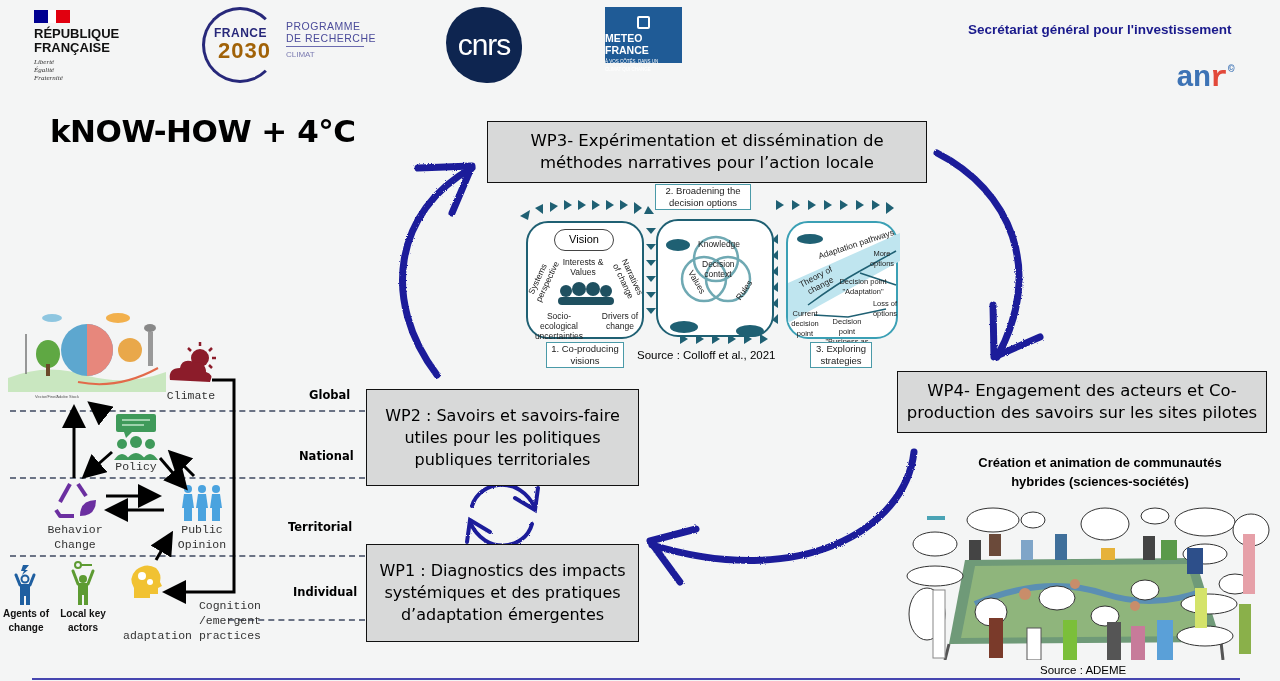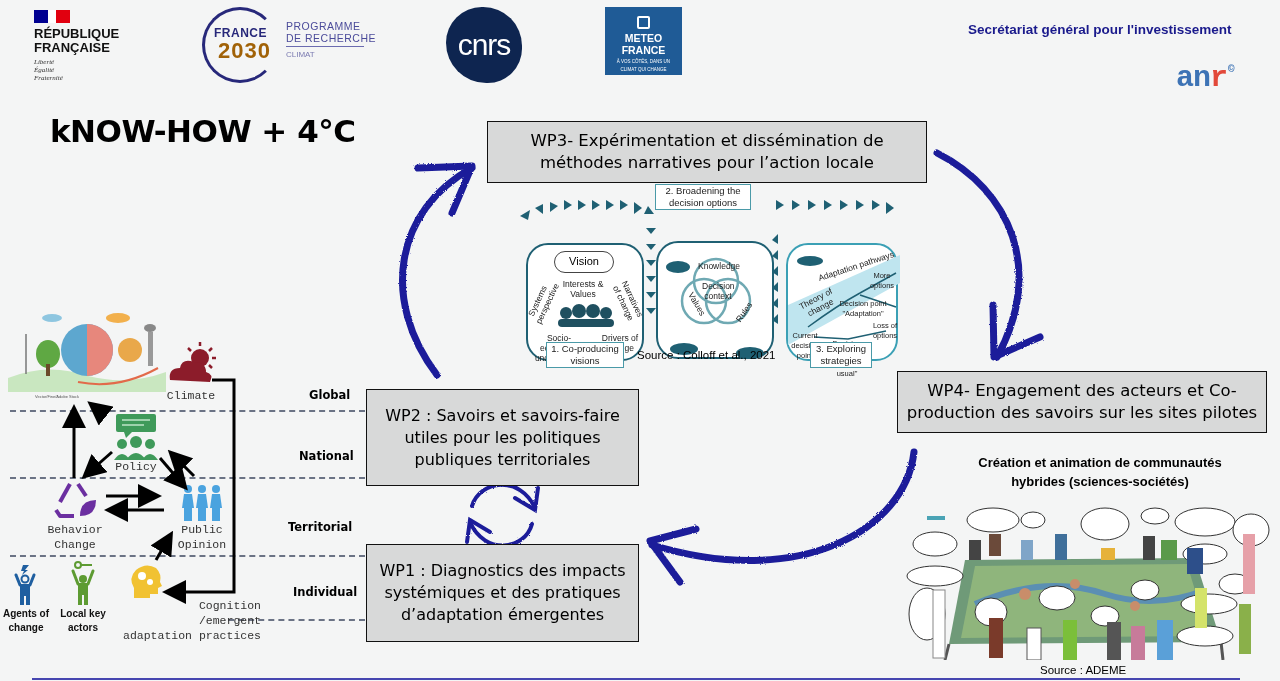--- a/index.html
+++ b/index.html
@@ -17,21 +17,21 @@
 
   .f2030-ring { left: 202px; top: 7px; width: 76px; height: 76px; border: 3px solid #27287a; border-radius: 50%; border-right-color: transparent; }
   .f2030-france { left: 214px; top: 26px; font-weight: bold; font-size: 12px; color: #27287a; letter-spacing: 0.5px; }
   .f2030-year { left: 218px; top: 38px; font-weight: bold; font-size: 22px; color: #a16207; letter-spacing: 1px; }
   .prog { left: 286px; top: 20px; font-size: 10.5px; line-height: 12px; color: #4b4b9a; letter-spacing: 0.5px; }
   .prog-line { left: 286px; top: 46px; width: 78px; height: 1px; background: #6b6bb0; }
   .prog-climat { left: 286px; top: 50px; font-size: 8px; color: #7a7ab0; }
 
   .cnrs { left: 446px; top: 7px; width: 76px; height: 76px; border-radius: 48% 52% 46% 54%; background: #0e2550; color: #fff; font-size: 30px; display: flex; align-items: center; justify-content: center; letter-spacing: -1px; }
 
-  .meteo { left: 605px; top: 7px; width: 77px; height: 68px; background: #1f5b96; color: #fff; text-align: center; }
+  .meteo { left: 605px; top: 7px; width: 77px; height: 56px; background: #1f5b96; color: #fff; }
   .meteo .ico { display: block; width: 13px; height: 13px; margin: 9px auto 3px; border: 2px solid #fff; border-radius: 2px; }
   .meteo .t { font-weight: bold; font-size: 10.5px; line-height: 12px; }
   .meteo .s { font-size: 4.5px; line-height: 5px; margin-top: 3px; }
 
   .sgpi { left: 968px; top: 22px; font-weight: bold; font-size: 13.5px; color: #1a1a8c; }
   .anr { left: 1176px; top: 54px; font-family: Liberation Mono, monospace; font-weight: bold; font-size: 30px; line-height: 30px; letter-spacing: -1px; }
   .anr .an { color: #3d73b5; }
   .anr .r { color: #e2493a; }
   .anr sup { font-size: 11px; color: #3d73b5; vertical-align: 14px; margin-left: 1px; }
 
@@ -50,21 +50,21 @@
 
   .level { font-family: "DejaVu Sans", sans-serif; font-weight: bold; font-size: 11.5px; }
   .dash { height: 0; border-top: 2px dashed #6b7385; }
 
   .lbl { font-size: 11.5px; color: #333; text-align: center; line-height: 15px; font-family: Liberation Mono, monospace; }
   .lbl-b { font-weight: bold; font-size: 10px; color: #111; text-align: center; line-height: 14px; }
 
   .bottom-line { left: 32px; top: 678px; width: 1208px; height: 2px; background: #4646b0; }
 
   
-  .panel { border: 2.5px solid #1f6073; border-radius: 22px; background: #fff; margin-top: 22px; }
+  .panel { border: 2.5px solid #1f6073; border-radius: 22px; background: #fff; }
   .tag { background: #fff; border: 1.5px solid #4a9aa8; font-size: 9.5px; text-align: center; line-height: 12px; color: #222; }
   .fig-text { font-size: 8.5px; color: #222; text-align: center; line-height: 10px; }
 
   .illus { background: #fff; }
 </style>
 </head>
 <body>
 
 <div class="abs rf-flag">
     <span class="b"></span>

